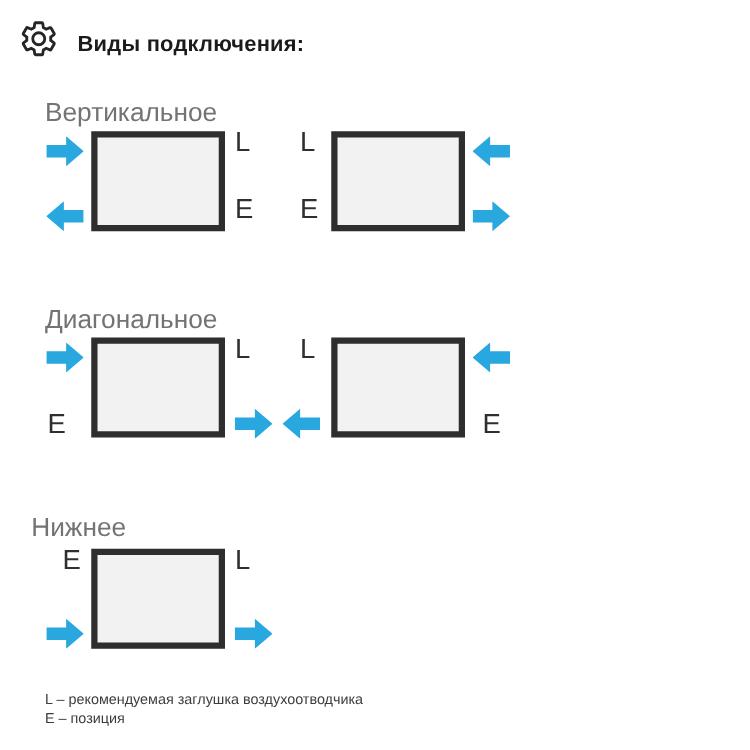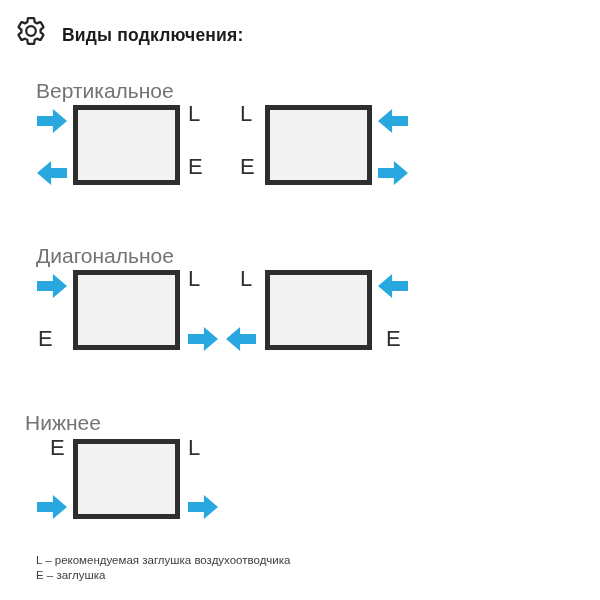--- a/index.html
+++ b/index.html
@@ -129,16 +129,16 @@
       <div class="port" style="left:50px; top:437px">E</div>
       <div class="rbox" style="left:73px; top:439px"></div>
       <div class="port" style="left:188px; top:437px">L</div>
       <div class="arrow right" style="left:37px; top:495px"></div>
       <div class="arrow right" style="left:188px; top:495px"></div>
     </div>
   </div>
 
   <div>
     <div class="legend-line" style="left:36px; top:555px">L – рекомендуемая заглушка воздухоотводчика</div>
-    <div class="legend-line" style="left:36px; top:570px">E – заглушка</div>
+    <div class="legend-line" style="left:36px; top:570px">E – позиция</div>
   </div>
 
 </div>
 
 </body></html>

